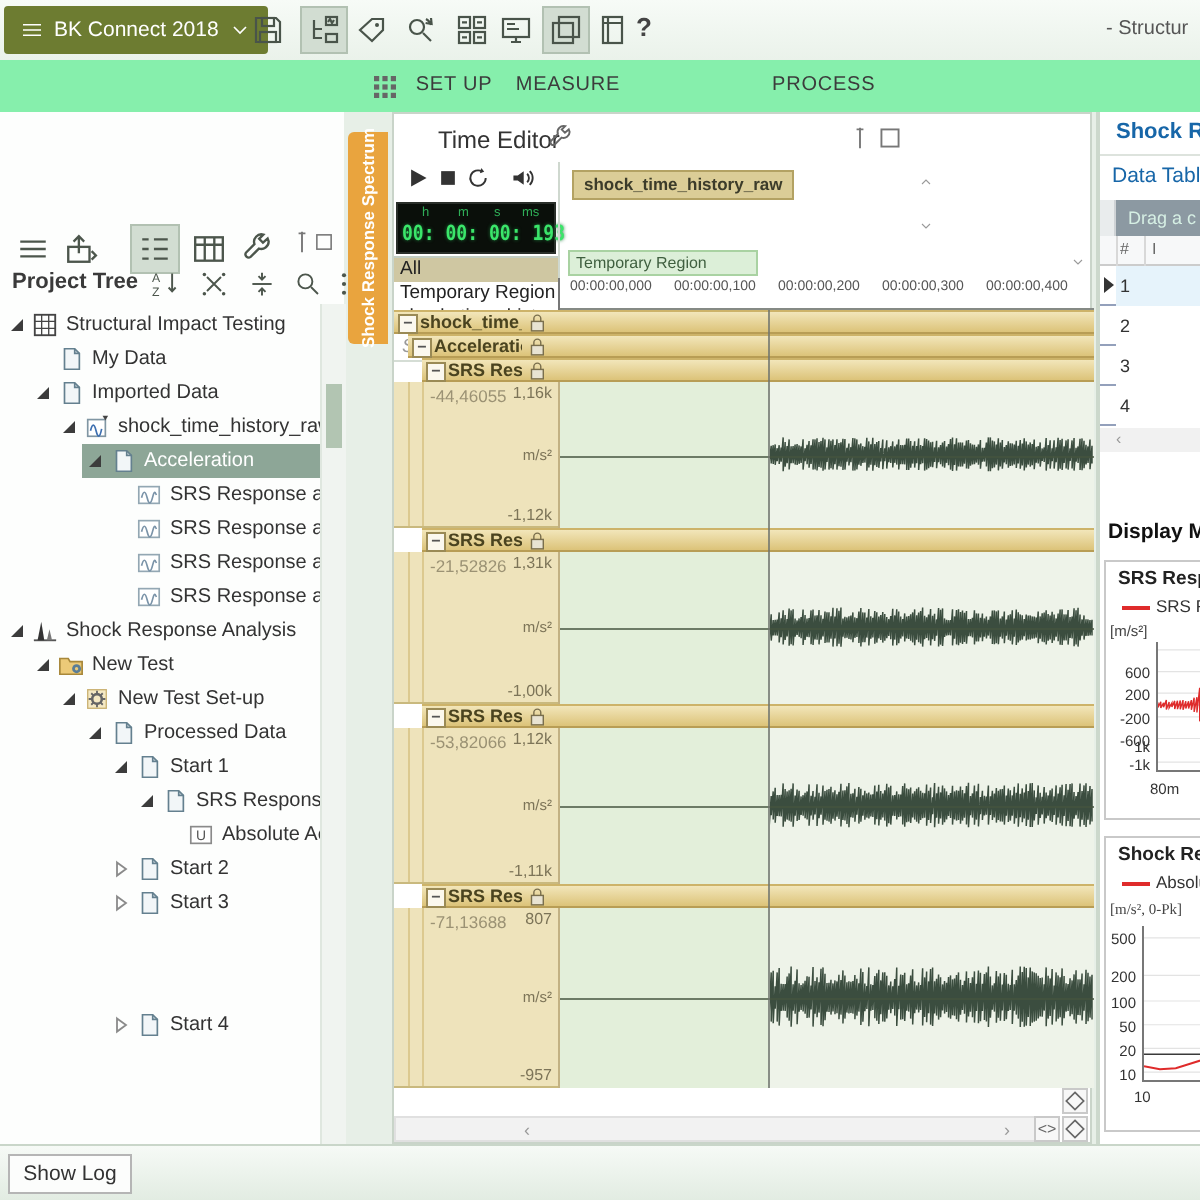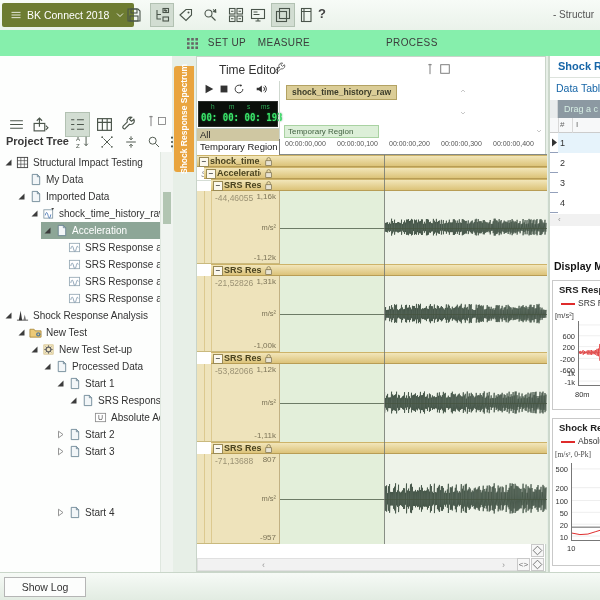--- a/index.html
+++ b/index.html
@@ -104,21 +104,21 @@
   .cp-title{position:absolute;left:6px;top:3px;font-size:9.5px;font-weight:bold;color:#222;white-space:nowrap;}
   .cp-leg{position:absolute;left:8px;font-size:8.5px;color:#333;white-space:nowrap;}
   .cp-leg .sw{display:inline-block;width:14px;height:2px;background:#df2b2b;vertical-align:middle;margin-right:3px;}
   .cp-yunit{position:absolute;left:2px;font-size:7.5px;color:#444;white-space:nowrap;}
   .ytick{position:absolute;text-align:right;font-size:7.5px;color:#333;}
   .xtick{position:absolute;font-size:7.5px;color:#333;}
   .plotbox{position:absolute;border-left:1px solid #777;border-bottom:1px solid #777;box-sizing:border-box;}
 
   
   .sb{position:absolute;left:0;top:572px;width:600px;height:28px;background:linear-gradient(#f6faf6,#e2ece2);border-top:1px solid #c9d6c9;box-sizing:border-box;}
-  .showlog{position:absolute;left:4px;top:4px;width:82px;height:20px;background:#fcfdfc;border:1px solid #b5b5b5;font-family:"Liberation Sans",sans-serif;font-size:10.5px;color:#333;}
+  .showlog{position:absolute;left:4px;top:4px;width:62px;height:20px;background:#fcfdfc;border:1px solid #b5b5b5;font-family:"Liberation Sans",sans-serif;font-size:10.5px;color:#333;}
 </style>
 </head>
 <body>
 
 <div class="screen">
 
   <div class="topbar">
     <div class="appbtn">
       <span class="i">
           <svg viewBox="0 0 16 16">

